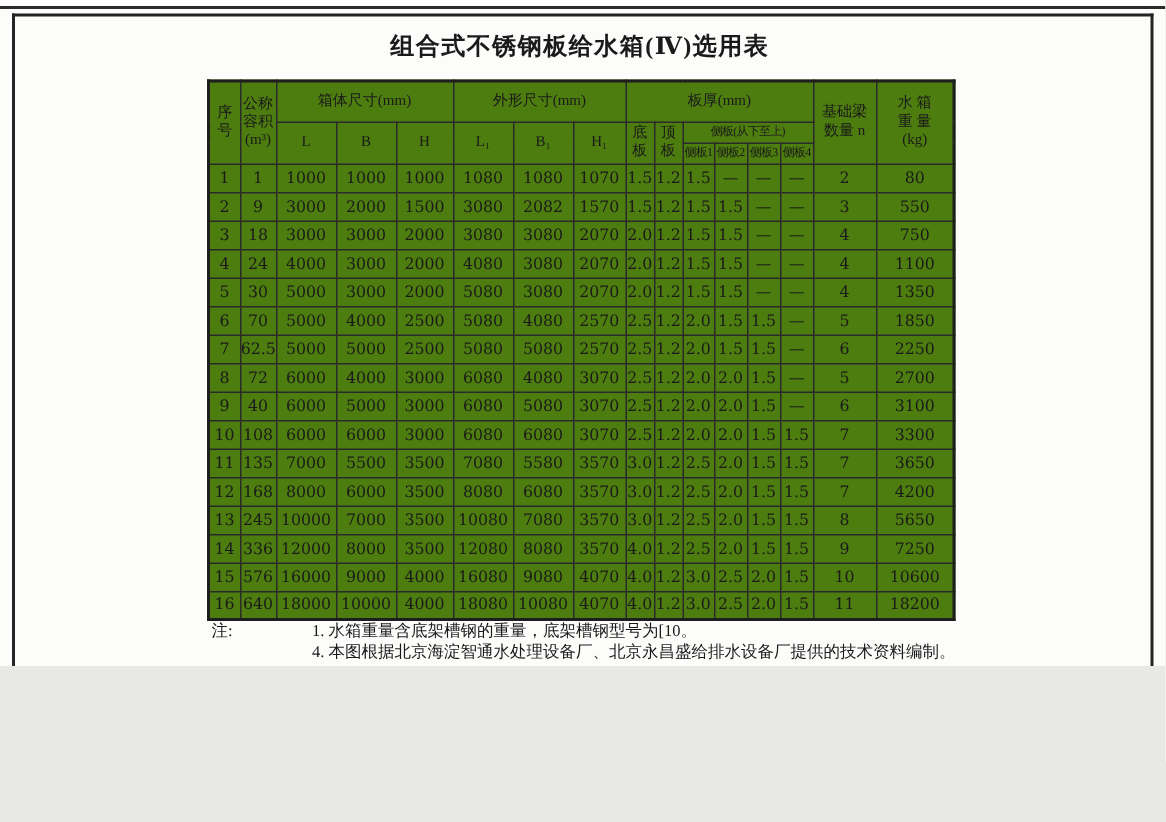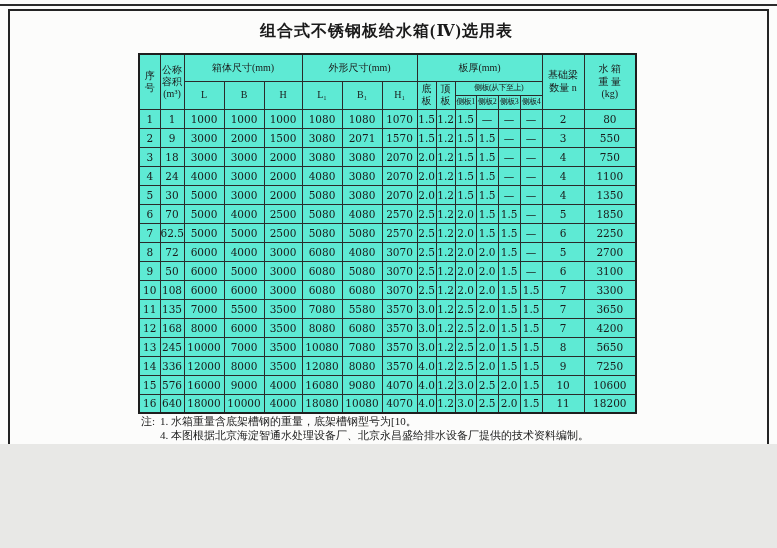--- a/index.html
+++ b/index.html
@@ -14,41 +14,41 @@
                 border:2px solid #242424; border-bottom:none; }
   .bottom-rule{ position:absolute; left:0; top:533px; width:777px; height:6px; background:#141414; }
 
   .page-title {
     position:absolute; left:138px; top:21px; width:497px;
     text-align:center; font-size:16px; font-weight:bold; letter-spacing:1px;
   }
 
   table.sel {
     position:absolute; left:138px; top:53px; width:497px;
-    border-collapse:collapse; table-layout:fixed; background:#5eead4;
+    border-collapse:collapse; table-layout:fixed; background:#4d7c0f;
   }
   table.sel th, table.sel td {
     border:1px solid #2a2a2a; text-align:center; vertical-align:middle;
     font-weight:normal; padding:0; overflow:hidden;
   }
   table.sel { border:2px solid #1e1e1e; }
   table.sel thead th { font-size:10px; line-height:1.2; }
   table.sel thead tr.h1 { height:27px; }
   table.sel thead tr.h2 { height:14px; }
   table.sel thead tr.h3 { height:14px; }
   table.sel thead th.tiny { font-size:8px; letter-spacing:-0.5px; }
   table.sel thead th.pre  { white-space:pre-line; line-height:1.25; }
   table.sel tbody tr { height:19px; }
   table.sel tbody td { font-size:10.5px; font-family:"DejaVu Serif","Liberation Serif",serif; }
 
   .notes {
     position:absolute; left:141px; top:414px; width:520px;
     font-size:11px; line-height:14.2px; display:flex; gap:5px;
   }
-  .notes .note-item { padding-left:0; }
+  .notes .note-item { padding-left:0;margin-left:48px; }
 
   .tb {
     position:absolute; left:393px; top:491px; width:377px; height:44px;
     border:2px solid #141414; border-bottom:none; background:#fff;
     display:flex; flex-direction:column;
   }
   .tb-row1 { display:flex; height:28px; border-bottom:1px solid #141414; }
   .tb-row2 { display:flex; flex:1; }
   .tb-cell { display:flex; align-items:center; justify-content:center;
              border-right:1px solid #141414; }
@@ -141,21 +141,21 @@
           <td>2</td>
           <td>80</td>
         </tr>
         <tr>
           <td>2</td>
           <td>9</td>
           <td>3000</td>
           <td>2000</td>
           <td>1500</td>
           <td>3080</td>
-          <td>2071</td>
+          <td>2082</td>
           <td>1570</td>
           <td>1.5</td>
           <td>1.2</td>
           <td>1.5</td>
           <td>1.5</td>
           <td>—</td>
           <td>—</td>
           <td>3</td>
           <td>550</td>
         </tr>
@@ -262,21 +262,21 @@
           <td>1.2</td>
           <td>2.0</td>
           <td>2.0</td>
           <td>1.5</td>
           <td>—</td>
           <td>5</td>
           <td>2700</td>
         </tr>
         <tr>
           <td>9</td>
-          <td>50</td>
+          <td>40</td>
           <td>6000</td>
           <td>5000</td>
           <td>3000</td>
           <td>6080</td>
           <td>5080</td>
           <td>3070</td>
           <td>2.5</td>
           <td>1.2</td>
           <td>2.0</td>
           <td>2.0</td>

